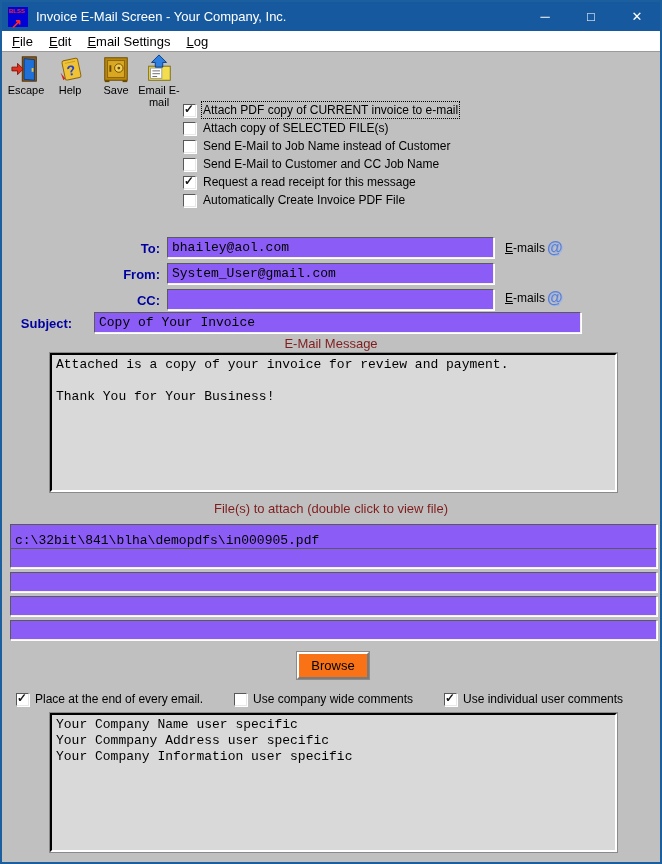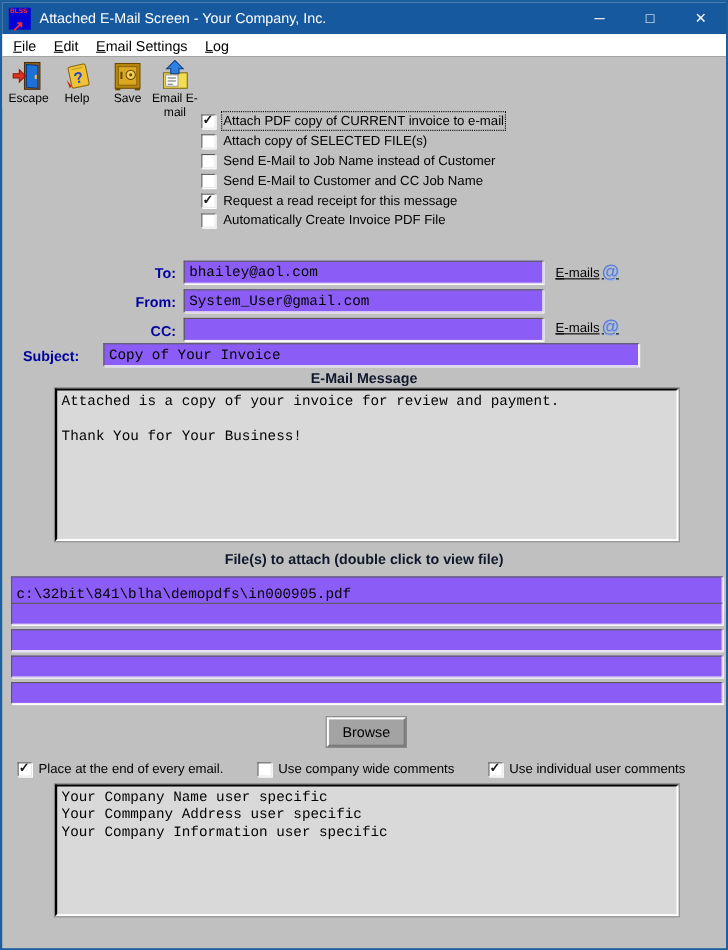--- a/index.html
+++ b/index.html
@@ -45,51 +45,51 @@
   .opt-label { margin-left:7px; font-size:12px; color:#000; white-space:nowrap; }
   .opt-label.focused { outline:1px dotted #000; outline-offset:1px; }
 
   
   .f-label { position:absolute; color:#0000A0; font-weight:bold; font-size:13px;
              text-align:right; white-space:nowrap; }
   .txt { position:absolute; background:#8b5cf6; border:1px solid;
          border-color:#5A5A5A #F2F2F2 #F2F2F2 #5A5A5A; box-shadow:1px 1px 0 #fff;
          font:13px "Liberation Mono",monospace; color:#000; padding:1px 4px; outline:none; }
   .emails-btn { position:absolute; display:flex; align-items:center; gap:2px;
-                font-size:12px; color:#000; cursor:default;text-decoration:underline; }
+                font-size:12px; color:#000; cursor:default; }
   .emails-btn .lbl { display:inline-block; }
   .emails-btn .lbl::first-letter { text-decoration:underline; }
   .emails-btn .at { color:#5B7FD4; font-weight:bold; font-size:16px; line-height:14px;
                     text-shadow:1px 1px 0 #9db4e6; }
 
   .section-label { position:absolute; left:0; width:100%; text-align:center;
-                   color:#0f172a; font-weight:bold; font-size:13px; }
+                   color:#7f1d1d; font-weight:normal; font-size:13px; }
 
   .bigbox { position:absolute; background:#D9D9D9; resize:none; overflow:hidden;
             border:2px solid; border-color:#000 #FFF #FFF #000; outline:1px solid #8A8A8A;
             font:13px/16px "Liberation Mono",monospace; color:#000; padding:2px 4px; }
 
-  .btn { position:absolute; background:#a3a3a3; border:2px solid;
+  .btn { position:absolute; background:#f97316; border:2px solid;
          border-color:#FFF #7A7A7A #7A7A7A #FFF; outline:1px solid #8A8A8A;
          font:13px "Liberation Sans",sans-serif; color:#000; }
 
   .foot-row { position:absolute; top:689px; height:16px; display:flex; align-items:center; }
   .foot-row .opt-label { margin-left:6px; }
 </style>
 </head>
 <body>
 
 <div id="window">
 
   <div class="titlebar">
     <div class="app-icon">
       <span class="blss">BLSS</span>
       <span class="arr">↗</span>
     </div>
-    <div class="title-text">Attached E-Mail Screen - Your Company, Inc.</div>
+    <div class="title-text">Invoice E-Mail Screen - Your Company, Inc.</div>
     <div class="win-controls">
       <div class="win-btn">─</div>
       <div class="win-btn">□</div>
       <div class="win-btn">✕</div>
     </div>
   </div>
 
   <div class="menubar">
     <div class="menu-item">File</div>
     <div class="menu-item">Edit</div>
@@ -234,17 +234,17 @@
       </span>
     <span class="opt-label">Use company wide comments</span>
   </div>
   <div class="foot-row" style="left:442px;">
     <span class="cb">
         <span class="mark">✓</span>
       </span>
     <span class="opt-label">Use individual user comments</span>
   </div>
 
-  <textarea class="bigbox" style="left: 48px; top: 711px; width: 567px; height: 120px;" spellcheck="false">Your Company Name user specific
+  <textarea class="bigbox" style="left: 48px; top: 711px; width: 567px; height: 139px;" spellcheck="false">Your Company Name user specific
 Your Commpany Address user specific
 Your Company Information user specific</textarea>
 
 </div>
 
 </body></html>

